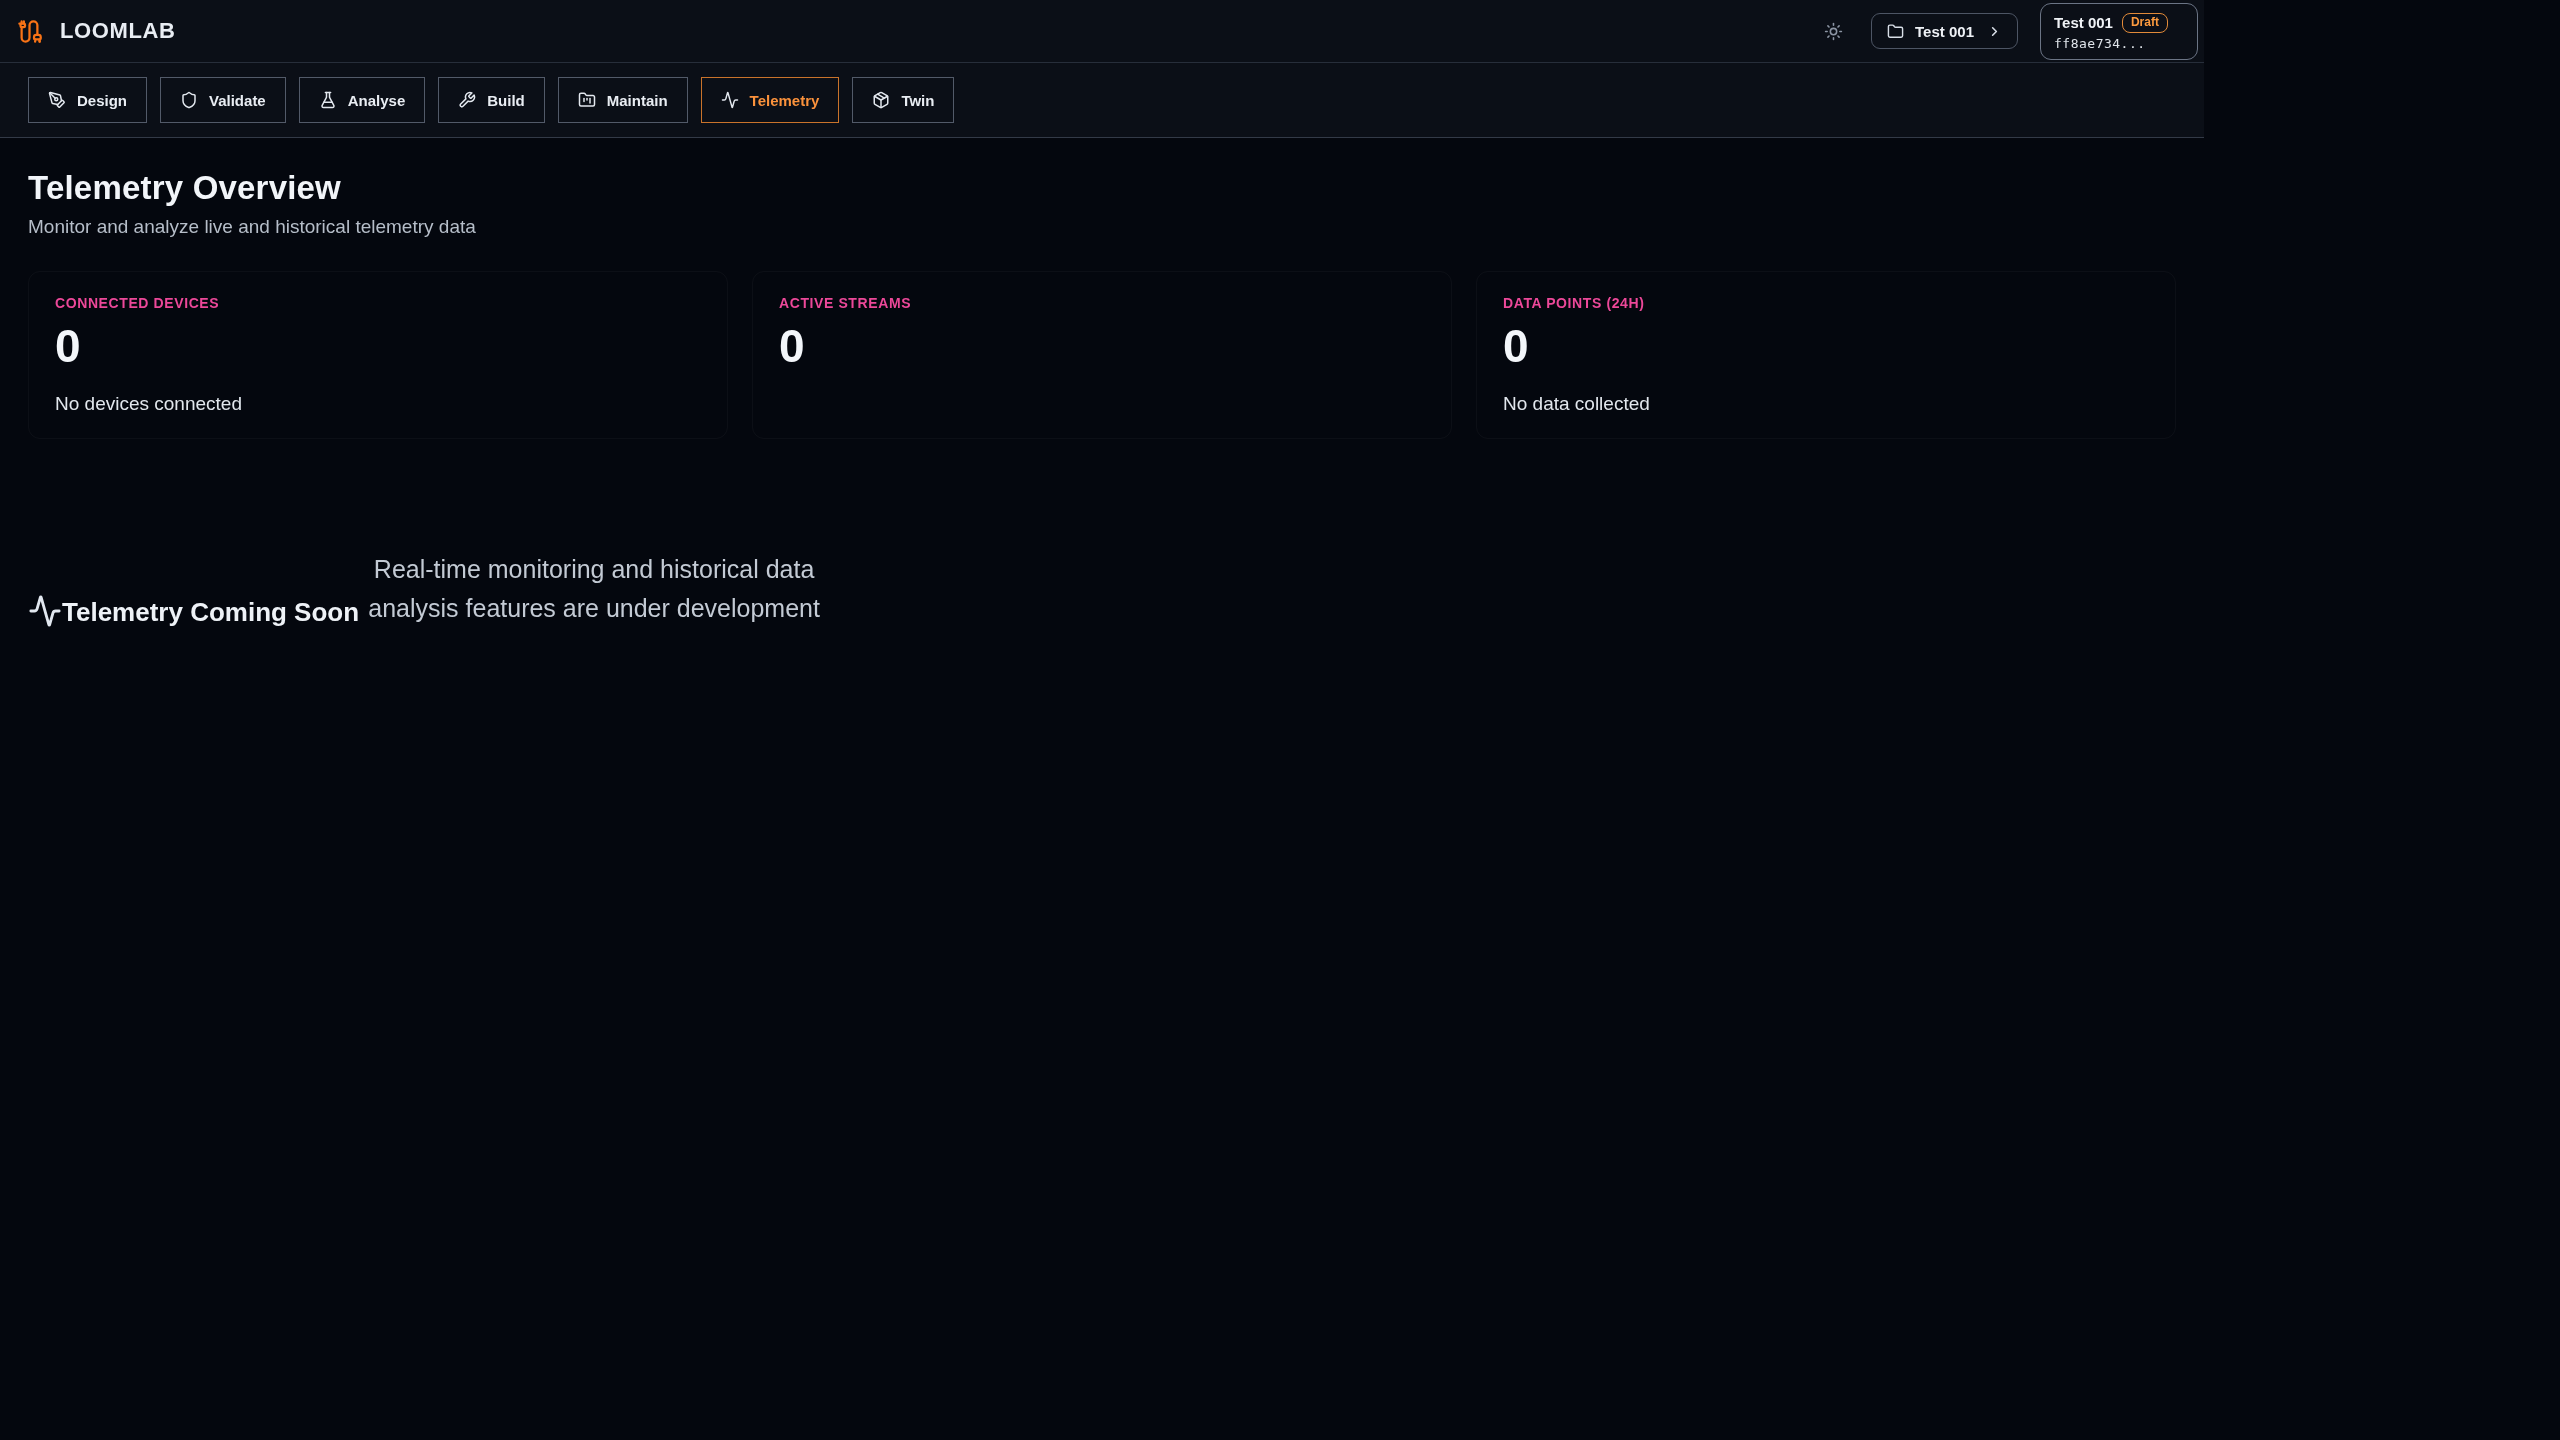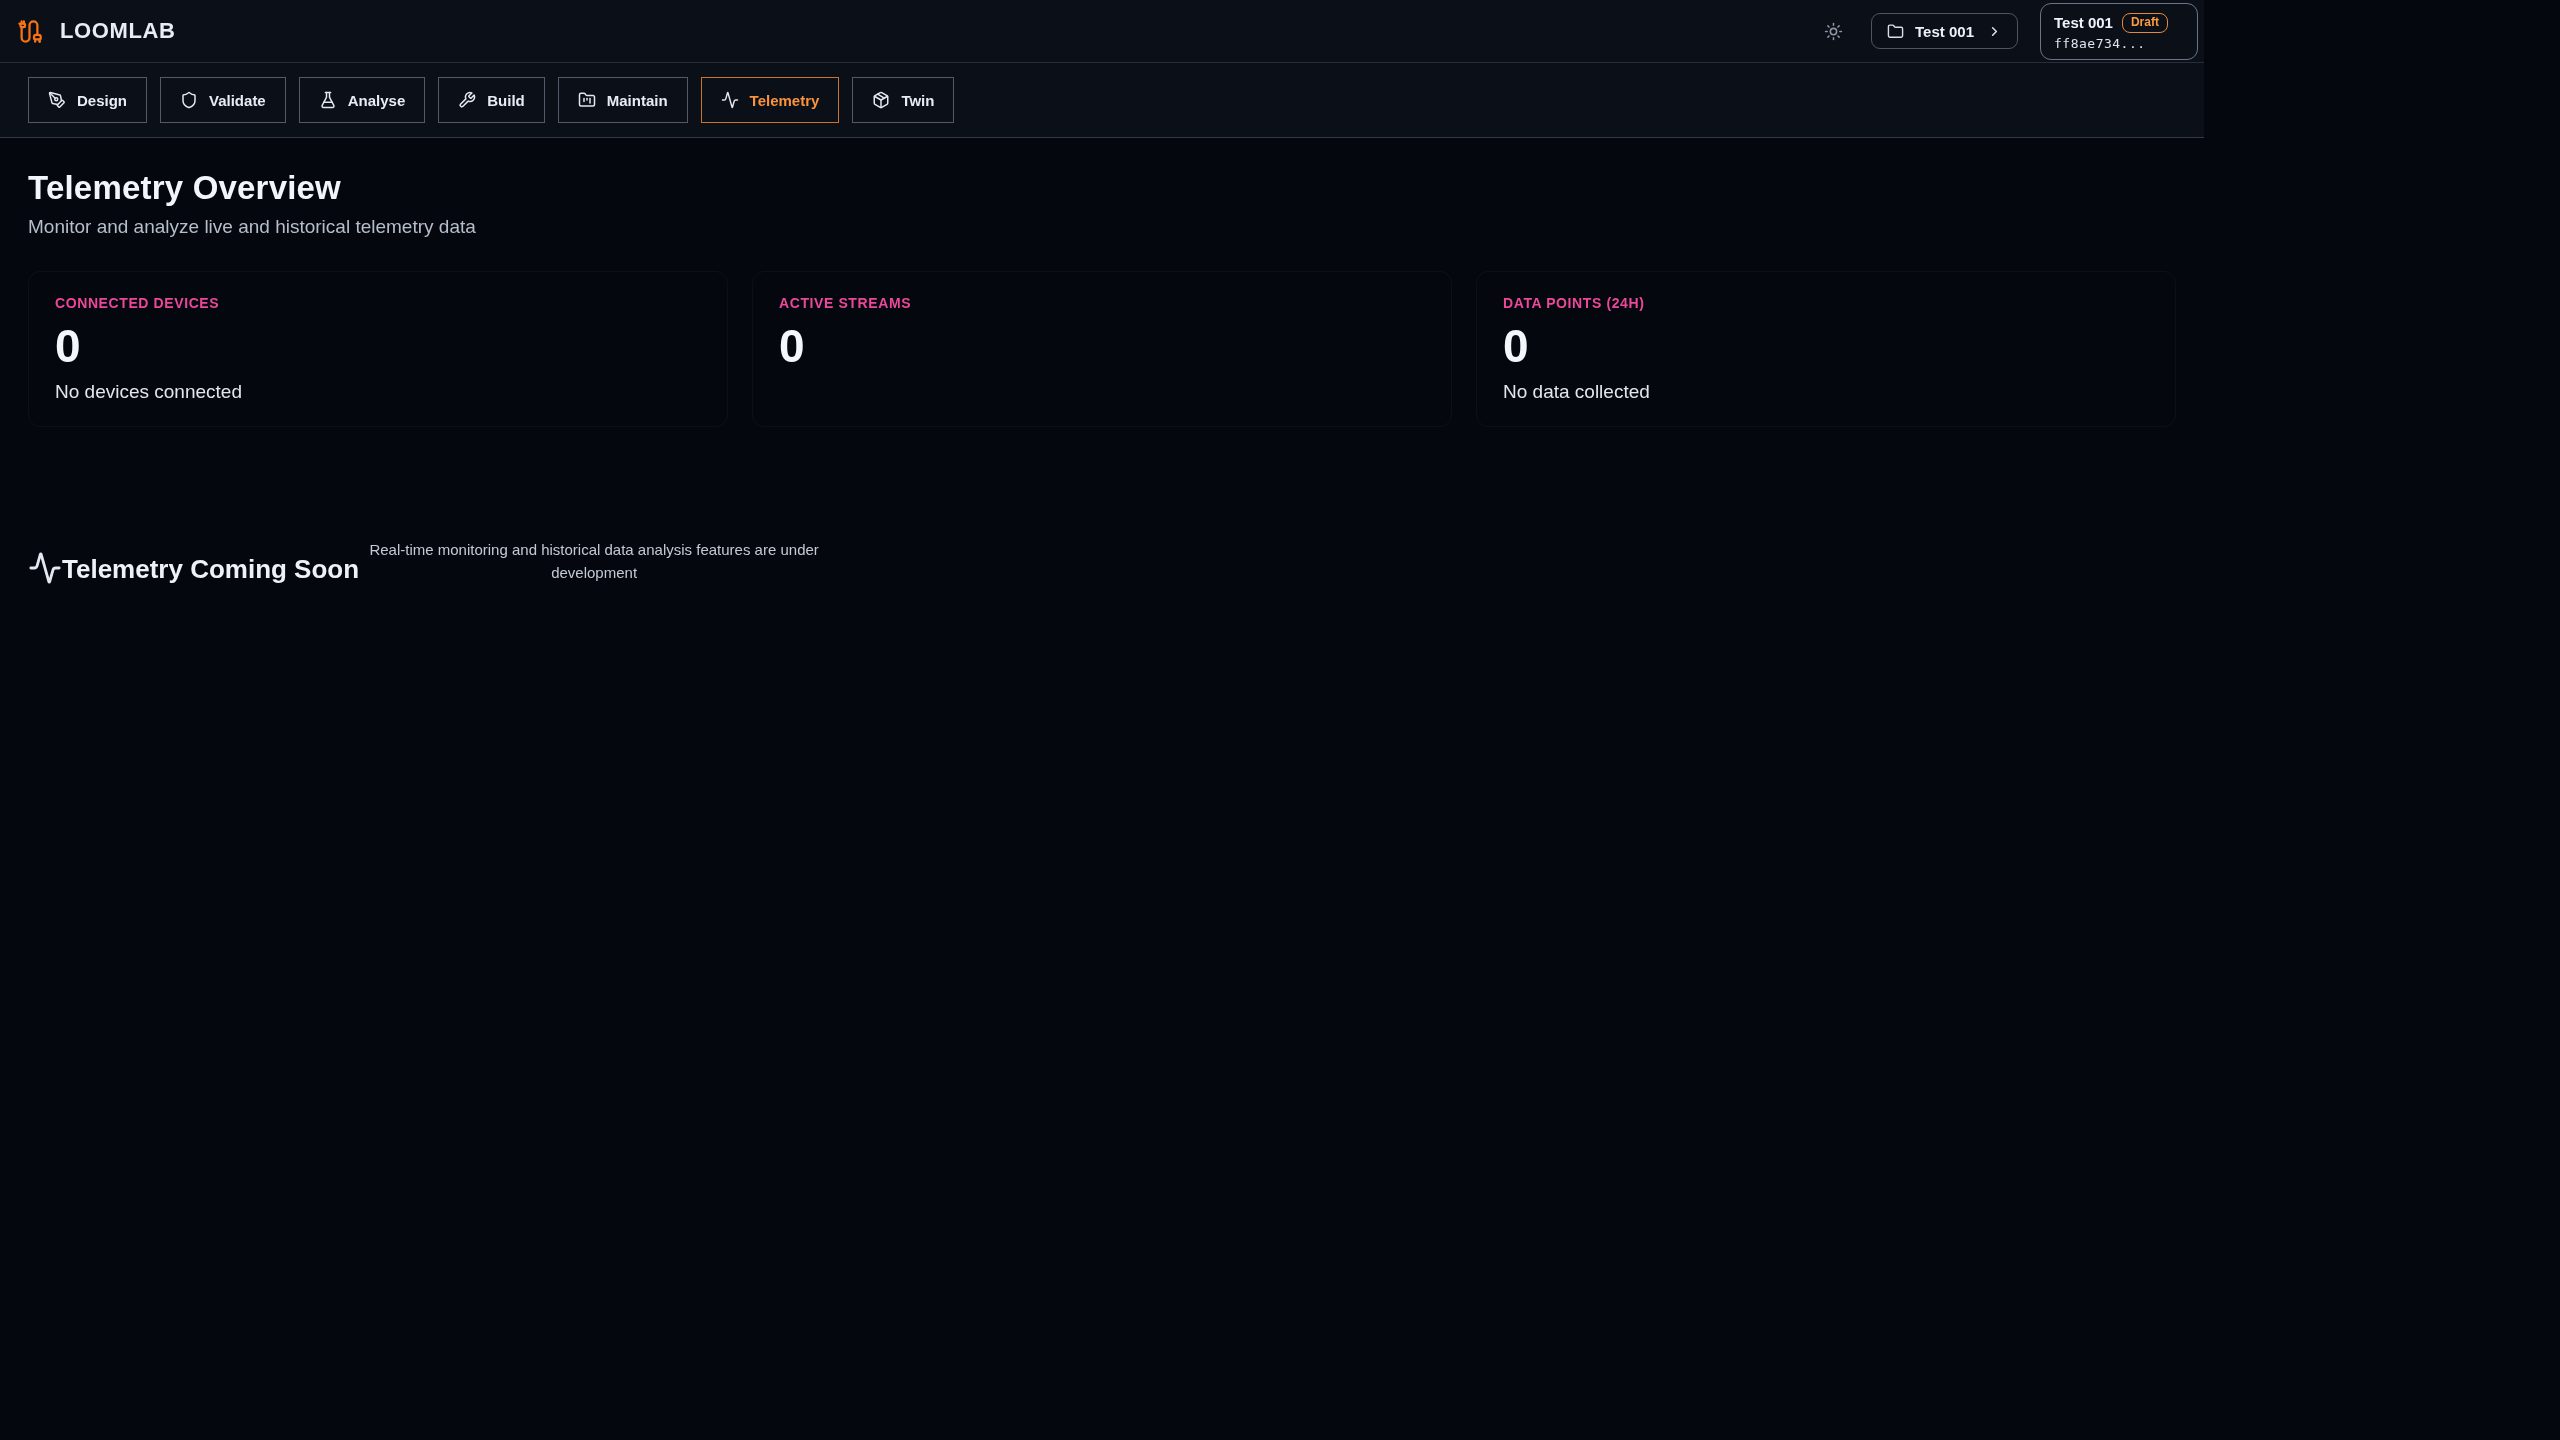--- a/index.html
+++ b/index.html
@@ -84,30 +84,30 @@
   h1 { margin-top:31px; font-size:33px; font-weight:800; color:#f2f5f9; letter-spacing:.2px; }
   .subtitle { margin-top:9px; font-size:19px; color:#b6bec9; }
 
   .stats {
     margin-top:33px;
     display:grid; grid-template-columns:1fr 1fr 1fr; gap:24px;
   }
   .stat-card { padding:23px 26px; border-radius:12px; border:1px solid rgba(255,255,255,0.035); }
   .stat-label { font-size:14px; font-weight:600; color:#ec4899; letter-spacing:.6px; }
   .stat-value { margin-top:12px; font-size:46px; font-weight:800; color:#f3f6fa; line-height:1; }
-  .stat-caption { margin-top:12px; font-size:19px; color:#e2e7ed; }
+  .stat-caption { margin-top:24px; font-size:19px; color:#e2e7ed; }
 
   .empty-state {
     margin-top:98px;
     display:flex; flex-direction:row; align-items:flex-end; text-align:center;
   }
   .empty-state svg { width:34px; height:34px; color:#e2e8f0; }
   .empty-title { margin-top:26px; font-size:26px; font-weight:800; color:#eef2f7; }
   .empty-desc {
-    margin-top:13px; font-size:15px; color:#c3cad4;
+    margin-top:13px; font-size:25px; color:#c3cad4;
     max-width:470px; line-height:1.55;
   }
 </style>
 </head>
 <body>
 
 <div class="app">
 
   <header>
     <div class="brand">

